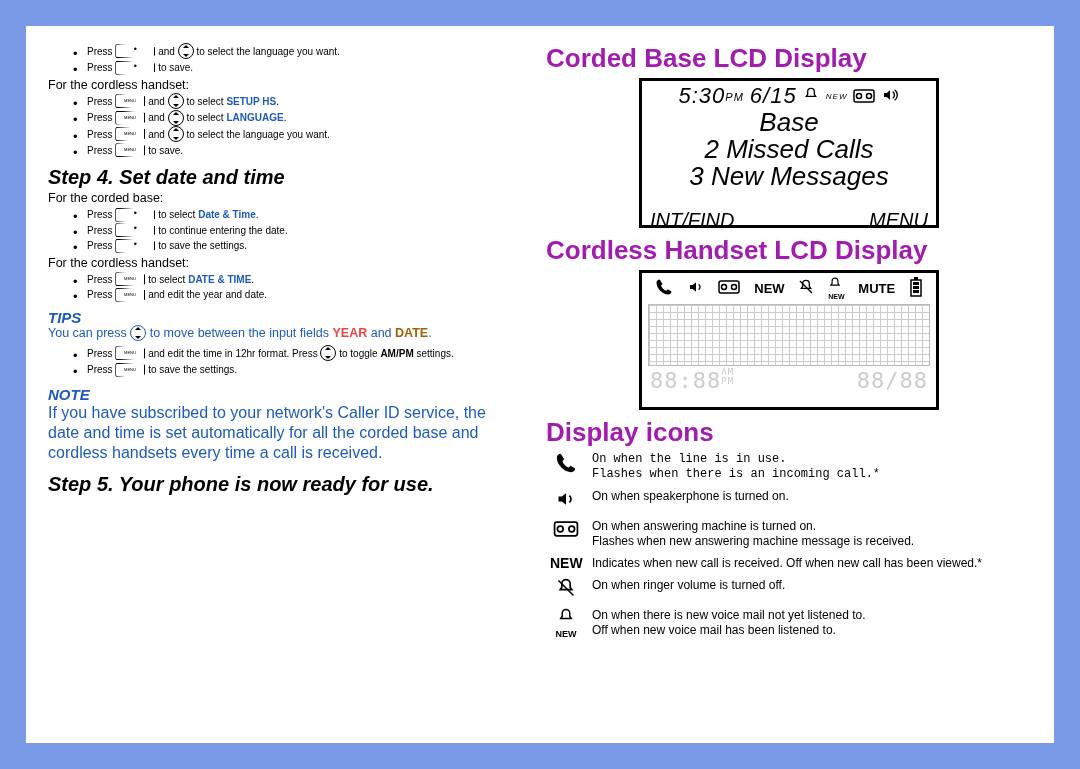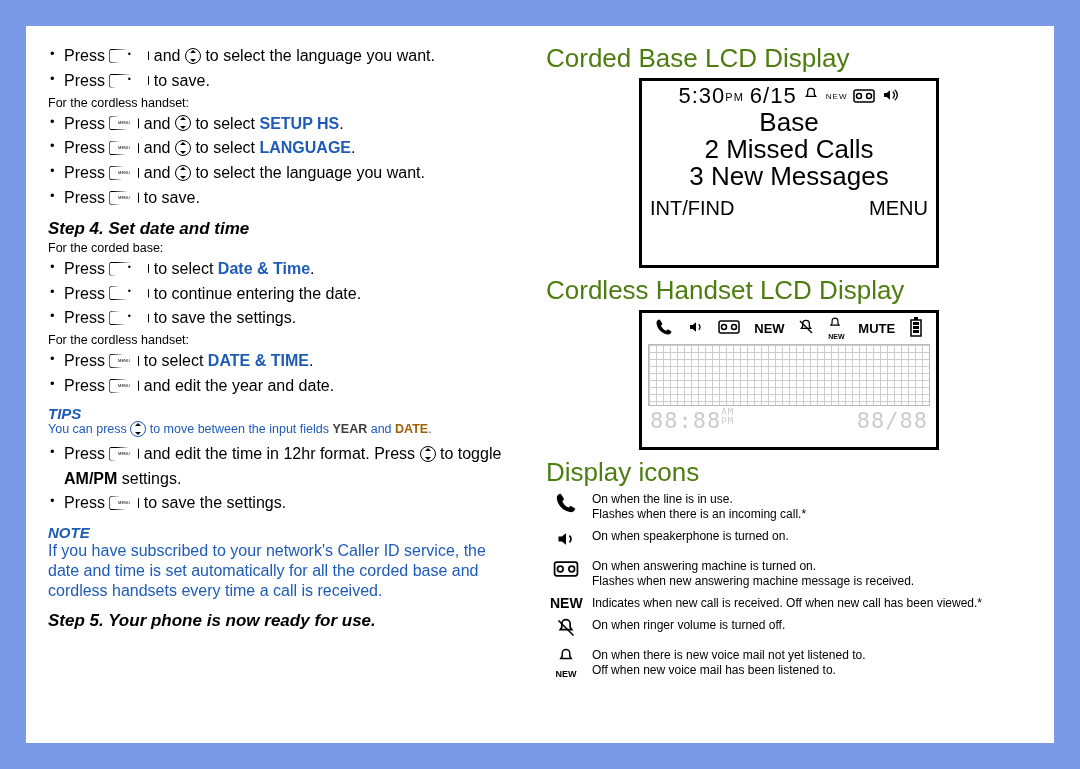--- a/index.html
+++ b/index.html
@@ -21,30 +21,30 @@
   }
   .left-col {
     width: 50%;
     padding-right: 20px;
   }
   .right-col {
     width: 50%;
     padding-left: 6px;
   }
   h2.blue {
-    color: #4d7c0f;
+    color: #a21caf;
     font-size: 26px;
-    font-weight: normal;
+    font-weight: bold;
     margin-bottom: 4px;
     line-height: 1.15;
   }
   h3.step {
     font-style: italic;
     font-weight: bold;
-    font-size: 17px;
+    font-size: 20px;
     margin-top: 8px;
     margin-bottom: 2px;
   }
   .tips-h {
     color: #1e5bb8;
     font-style: italic;
     font-weight: bold;
     font-size: 15px;
     margin-top: 6px;
   }
@@ -66,21 +66,22 @@
     line-height: 1.25;
   }
   ul.instr {
     list-style: none;
     padding-left: 16px;
     margin-bottom: 2px;
   }
   ul.instr li {
     position: relative;
     line-height: 1.55;
-    font-size: 16px;
+    font-size: 10px;
+    margin-left: 23px;
   }
   ul.instr li::before {
     content: "•";
     position: absolute;
     left: -14px;
     font-size: 13px;
   }
   .sub {
     font-size: 12.5px;
     margin-top: 2px;
@@ -154,21 +155,21 @@
     border-left: 3px solid transparent;
     border-right: 3px solid transparent;
     border-top: 3px solid #000;
   }
   .lcd-box {
     border: 3px solid #000;
     width: 300px;
     margin: 4px auto 8px auto;
     background: #fff;
   }
-  .lcd-box.big { height: 190px; }
+  .lcd-box.big { height: 150px; font-style: italic; }
   .lcd-box.small { height: 140px; }
   .lcd-line1 {
     font-family: "Arial Black", sans-serif;
     font-size: 22px;
     text-align: center;
     padding-top: 2px;
     letter-spacing: 1px;
     display: flex;
     justify-content: center;
     gap: 6px;
@@ -179,21 +180,21 @@
     font-size: 26px;
     text-align: center;
     line-height: 1.05;
   }
   .lcd-bottom {
     display: flex;
     justify-content: space-between;
     font-family: "Arial Black", sans-serif;
     font-size: 20px;
     padding: 0 8px;
-    margin-top: 6px;
+    margin-top: 18px;
   }
   .pm { font-size: 11px; vertical-align: 2px; }
   .lcd-iconrow {
     display: flex;
     justify-content: space-around;
     align-items: center;
     padding: 4px 6px 2px 6px;
     font-size: 13px;
     font-weight: bold;
   }
@@ -332,21 +333,21 @@
         <span>Press</span>
         <span class="btn-icon btn-menu"></span>
         <span>and edit the year and date.</span>
       </li>
     </ul>
 
     <div class="tips-h">TIPS</div>
     <div class="tips-body">
       <span>You can press </span>
       <span class="btn-icon btn-round" style="border-color:#1e5bb8;"></span>
-      <span> to move between the input fields </span><span class="kw-bold" style="color:#404040;margin-top:40px;">YEAR</span><span> and </span><span class="kw-bold" style="color:#a16207;">DATE</span><span>.</span>
+      <span> to move between the input fields </span><span class="kw-bold" style="color:#ef4444;margin-top:40px;">YEAR</span><span> and </span><span class="kw-bold" style="color:#a16207;">DATE</span><span>.</span>
     </div>
 
     <ul class="instr">
       <li>
         <span>Press</span>
         <span class="btn-icon btn-menu"></span>
         <span>and edit the time in 12hr format. Press</span>
         <span class="btn-icon btn-round"></span>
         <span>to toggle </span><span class="kw-bold">AM/PM</span><span> settings.</span>
       </li>
@@ -438,21 +439,21 @@
       </div>
     </div>
 
     <h2 class="blue">Display icons</h2>
     <div class="disp-icons">
 
       <div class="di-row">
         <div class="di-icon"><svg width="22" height="22" viewBox="0 0 24 24">
               <path d="M6 2c-2 0-4 2-4 4 0 8 8 16 16 16 2 0 4-2 4-4l-5-3-2 2c-3-1-6-4-7-7l2-2-3-5z" fill="#000"></path>
             </svg></div>
-        <div class="di-text" style="white-space:pre-line;">On when the line is in use.
+        <div class="di-text" style="white-space:pre-line;font-family:Liberation Mono, monospace;">On when the line is in use.
 Flashes when there is an incoming call.*</div>
       </div>
 
       <div class="di-row">
         <div class="di-icon"><svg width="22" height="20" viewBox="0 0 24 24">
               <path d="M3 9v6h4l5 4V5L7 9H3z" fill="#000"></path>
               <path d="M16 8a5 5 0 0 1 0 8" fill="none" stroke="#000" stroke-width="2"></path>
             </svg></div>
         <div class="di-text" style="white-space:pre-line;">On when speakerphone is turned on.</div>
       </div>

